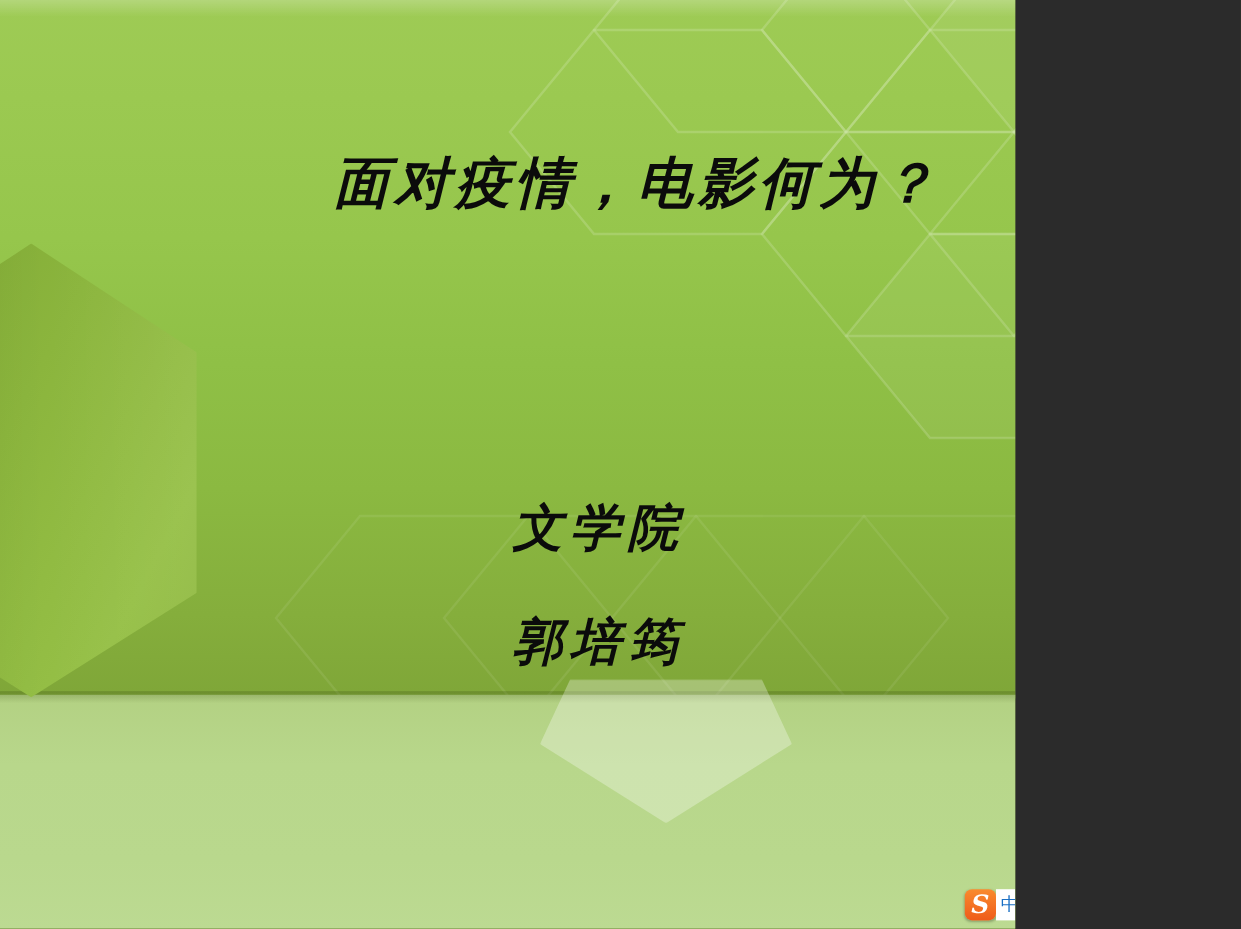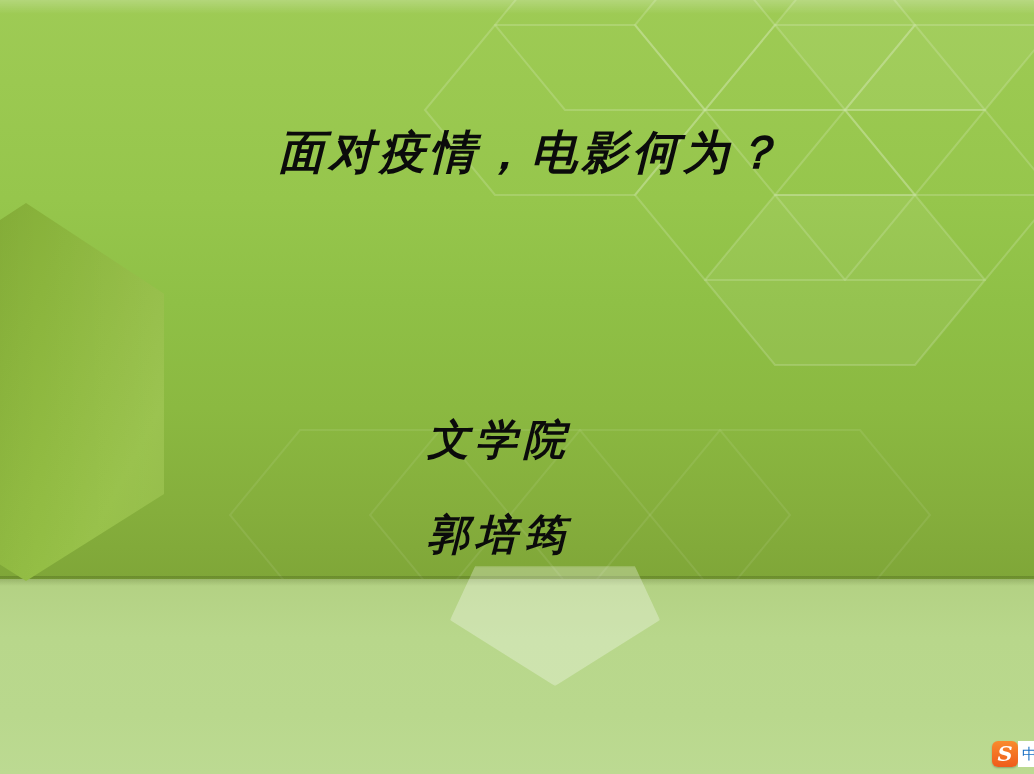--- a/index.html
+++ b/index.html
@@ -8,21 +8,21 @@
     padding: 0;
     background: #2b2b2b;
   }
   body {
     font-family: "Liberation Sans", sans-serif;
   }
 
   
   #slide {
     position: relative;
-    width: 1034px;
+    width: 846px;
     height: 774px;
     overflow: hidden;
     background: #9cc84f;
   }
 
   
   .bg-main {
     position: absolute;
     left: 0; top: 0;
     width: 1034px;

